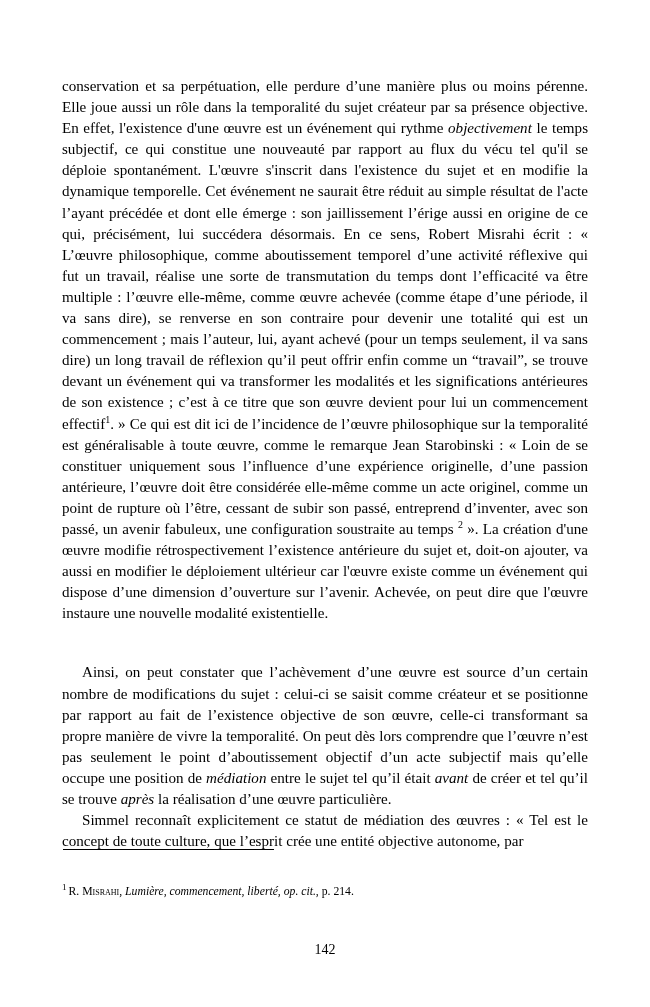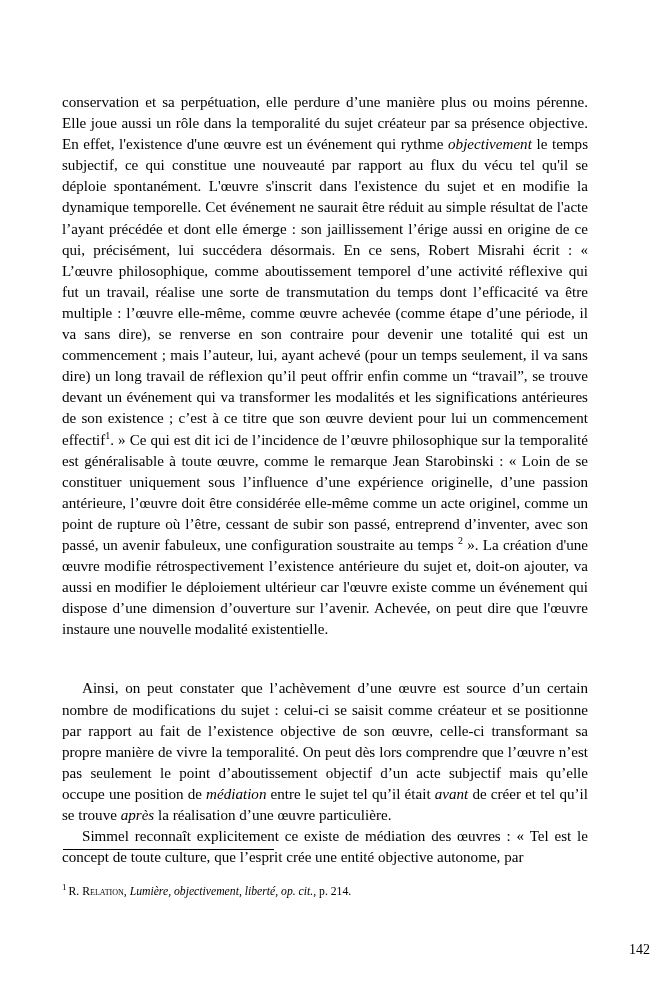--- a/index.html
+++ b/index.html
@@ -17,21 +17,21 @@
     width: 650px;
     height: 1007px;
     margin: 0 auto;
     background: #ffffff;
     box-sizing: border-box;
     overflow: hidden;
   }
   .text-block {
     position: absolute;
     left: 62px;
-    top: 92px;
+    top: 76px;
     width: 526px;
   }
   .para {
     margin: 0;
     font-size: 15.1px;
     line-height: 21.1px;
     text-align: justify;
     text-justify: inter-word;
     hyphens: none;
     -webkit-hyphens: none;
@@ -79,37 +79,37 @@
     padding-right: 2px;
   }
   .smallcaps {
     font-variant: small-caps;
   }
   .page-number {
     position: absolute;
     left: 0;
     top: 941px;
     width: 650px;
-    text-align: right;
+    text-align: center;
     font-size: 14px;
     line-height: 18px;
   }
 </style>
 </head>
 <body>
 
 <div class="page">
 
   <div class="text-block">
       <p class="para">conservation et sa perpétuation, elle perdure d’une manière plus ou moins pérenne. Elle joue aussi un rôle dans la temporalité du sujet créateur par sa présence objective. En effet, l'existence d'une œuvre est un événement qui rythme <i>objectivement</i> le temps subjectif, ce qui constitue une nouveauté par rapport au flux du vécu tel qu'il se déploie spontanément. L'œuvre s'inscrit dans l'existence du sujet et en modifie la dynamique temporelle. Cet événement ne saurait être réduit au simple résultat de l'acte l’ayant précédée et dont elle émerge : son jaillissement l’érige aussi en origine de ce qui, précisément, lui succédera désormais. En ce sens, Robert Misrahi écrit : « L’œuvre philosophique, comme aboutissement temporel d’une activité réflexive qui fut un travail, réalise une sorte de transmutation du temps dont l’efficacité va être multiple : l’œuvre elle-même, comme œuvre achevée (comme étape d’une période, il va sans dire), se renverse en son contraire pour devenir une totalité qui est un commencement ; mais l’auteur, lui, ayant achevé (pour un temps seulement, il va sans dire) un long travail de réflexion qu’il peut offrir enfin comme un “travail”, se trouve devant un événement qui va transformer les modalités et les significations antérieures de son existence ; c’est à ce titre que son œuvre devient pour lui un commencement effectif<sup class="fnref">1</sup>. » Ce qui est dit ici de l’incidence de l’œuvre philosophique sur la temporalité est généralisable à toute œuvre, comme le remarque Jean Starobinski : « Loin de se constituer uniquement sous l’influence d’une expérience originelle, d’une passion antérieure, l’œuvre doit être considérée elle-même comme un acte originel, comme un point de rupture où l’être, cessant de subir son passé, entreprend d’inventer, avec son passé, un avenir fabuleux, une configuration soustraite au temps <sup class="fnref">2</sup> ». La création d'une œuvre modifie rétrospectivement l’existence antérieure du sujet et, doit-on ajouter, va aussi en modifier le déploiement ultérieur car l'œuvre existe comme un événement qui dispose d’une dimension d’ouverture sur l’avenir. Achevée, on peut dire que l'œuvre instaure une nouvelle modalité existentielle.</p>
       <p class="para indent gap-before">Ainsi, on peut constater que l’achèvement d’une œuvre est source d’un certain nombre de modifications du sujet : celui-ci se saisit comme créateur et se positionne par rapport au fait de l’existence objective de son œuvre, celle-ci transformant sa propre manière de vivre la temporalité. On peut dès lors comprendre que l’œuvre n’est pas seulement le point d’aboutissement objectif d’un acte subjectif mais qu’elle occupe une position de <i>médiation</i> entre le sujet tel qu’il était <i>avant</i> de créer et tel qu’il se trouve <i>après</i> la réalisation d’une œuvre particulière.</p>
-      <p class="para indent">Simmel reconnaît explicitement ce existe de médiation des œuvres : « Tel est le concept de toute culture, que l’esprit crée une entité objective autonome, par</p>
+      <p class="para indent">Simmel reconnaît explicitement ce statut de médiation des œuvres : « Tel est le concept de toute culture, que l’esprit crée une entité objective autonome, par</p>
     </div>
 
   <div class="footnote-rule"></div>
 
   <div class="footnotes">
-      <p class="footnote"><sup>1</sup>R. <span class="smallcaps">Relation</span>, <i>Lumière, objectivement, liberté, op. cit.</i>, p. 214.</p>
+      <p class="footnote"><sup>1</sup>R. <span class="smallcaps">Misrahi</span>, <i>Lumière, commencement, liberté, op. cit.</i>, p. 214.</p>
     </div>
 
   <div class="page-number">142</div>
 
 </div>
 
 </body></html>

